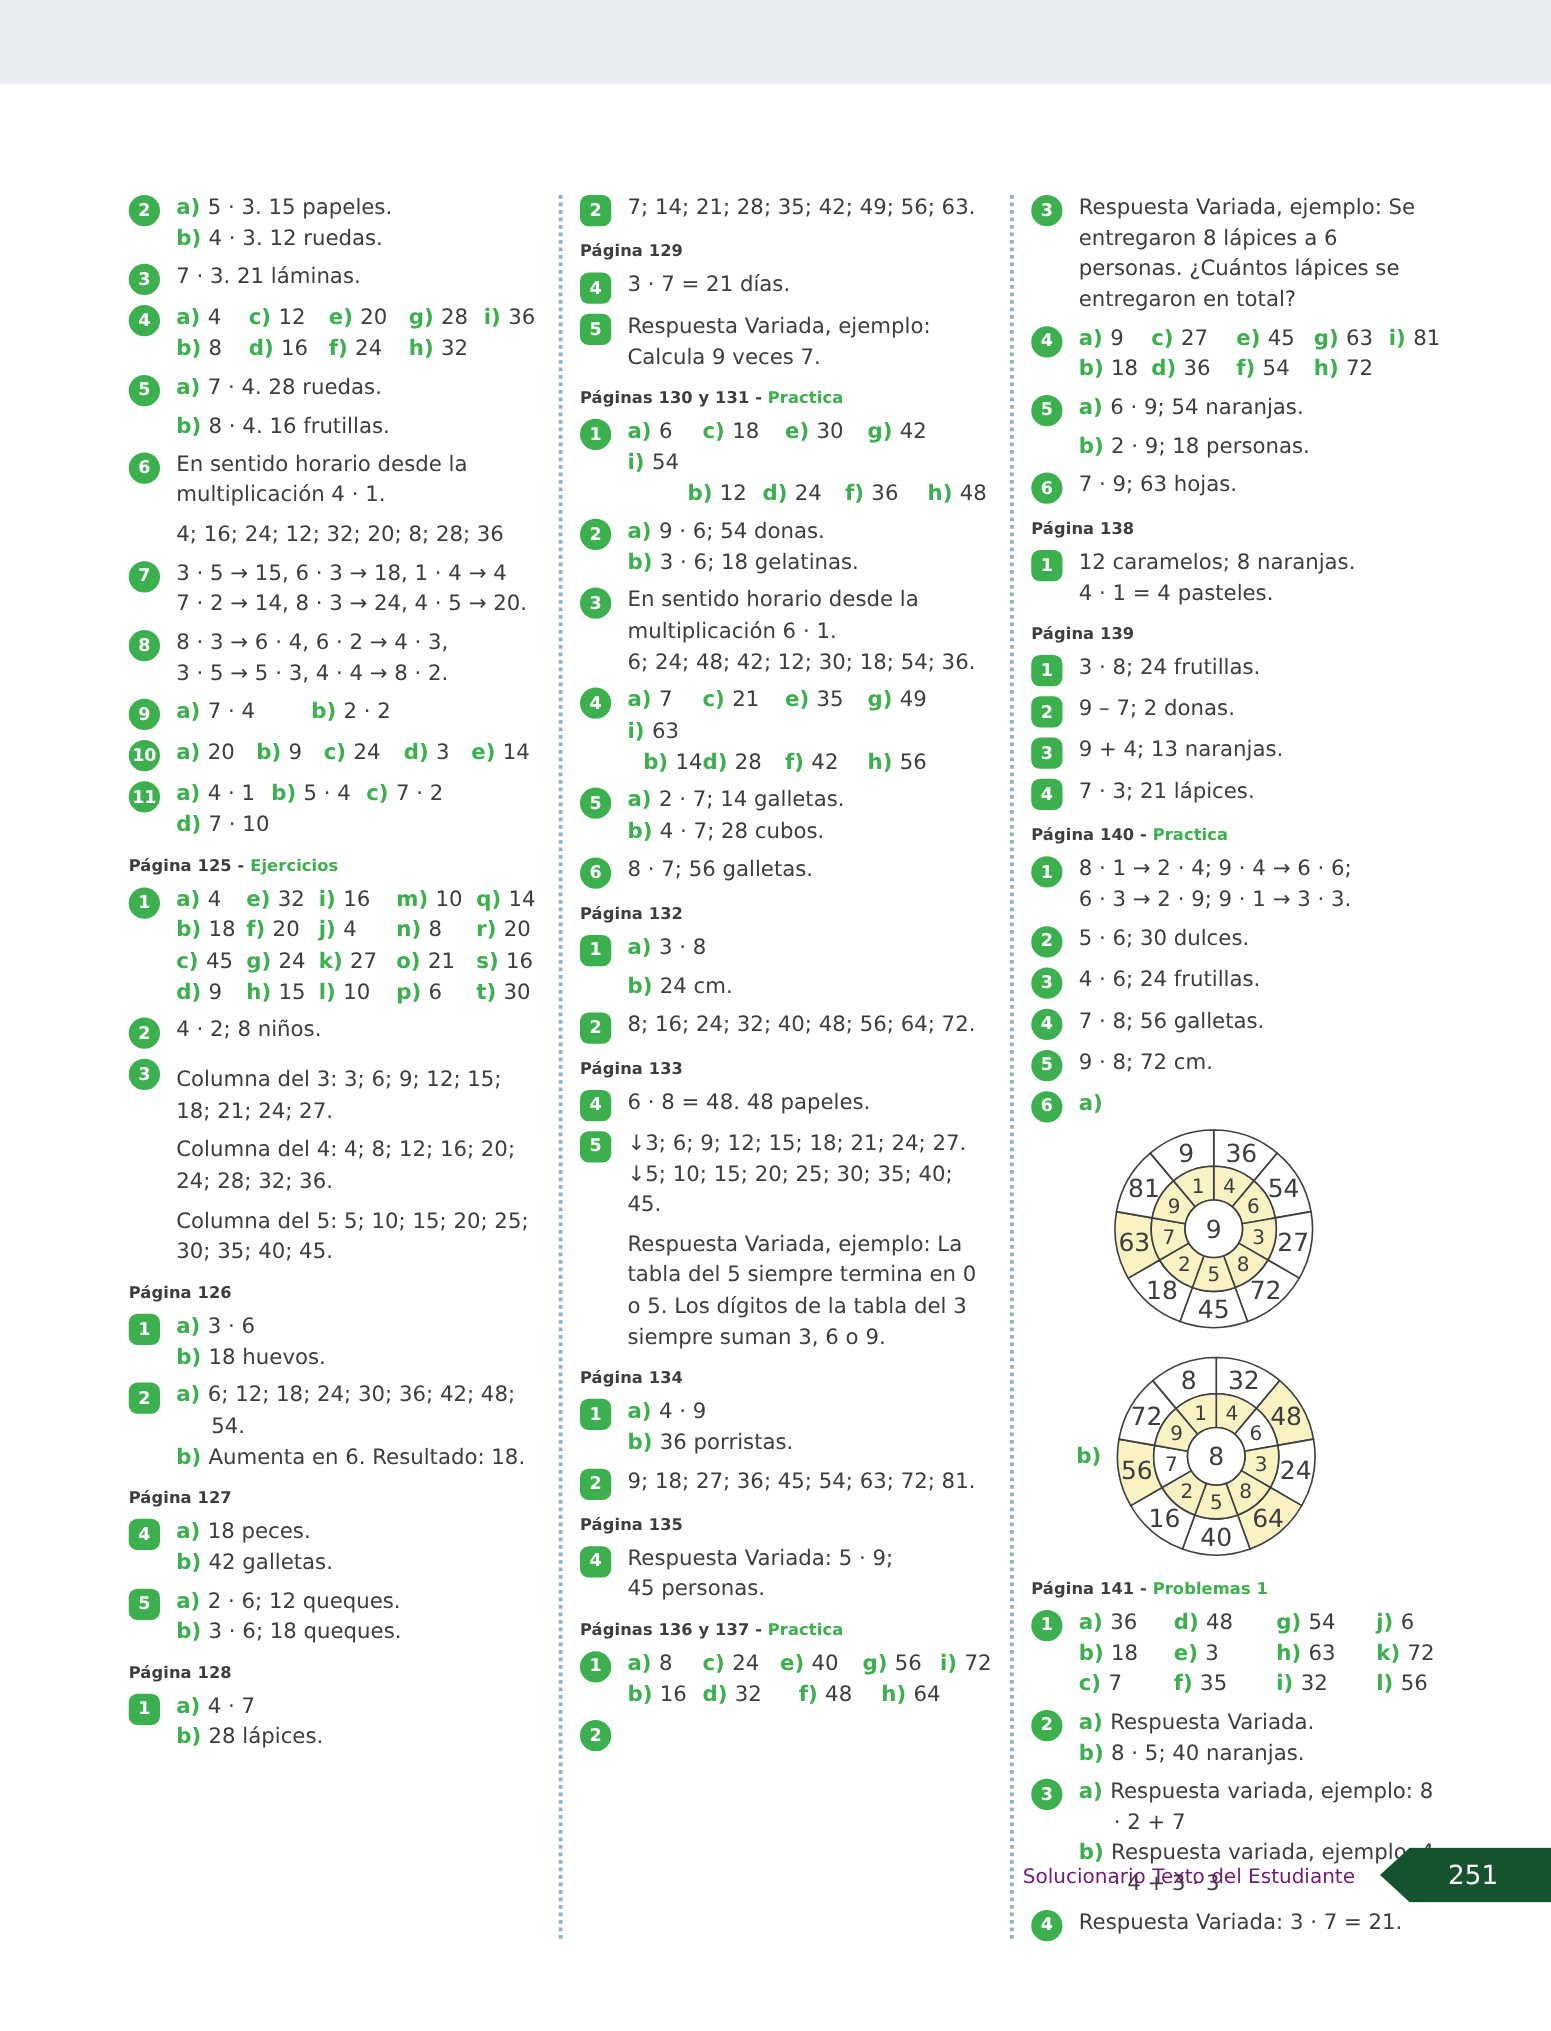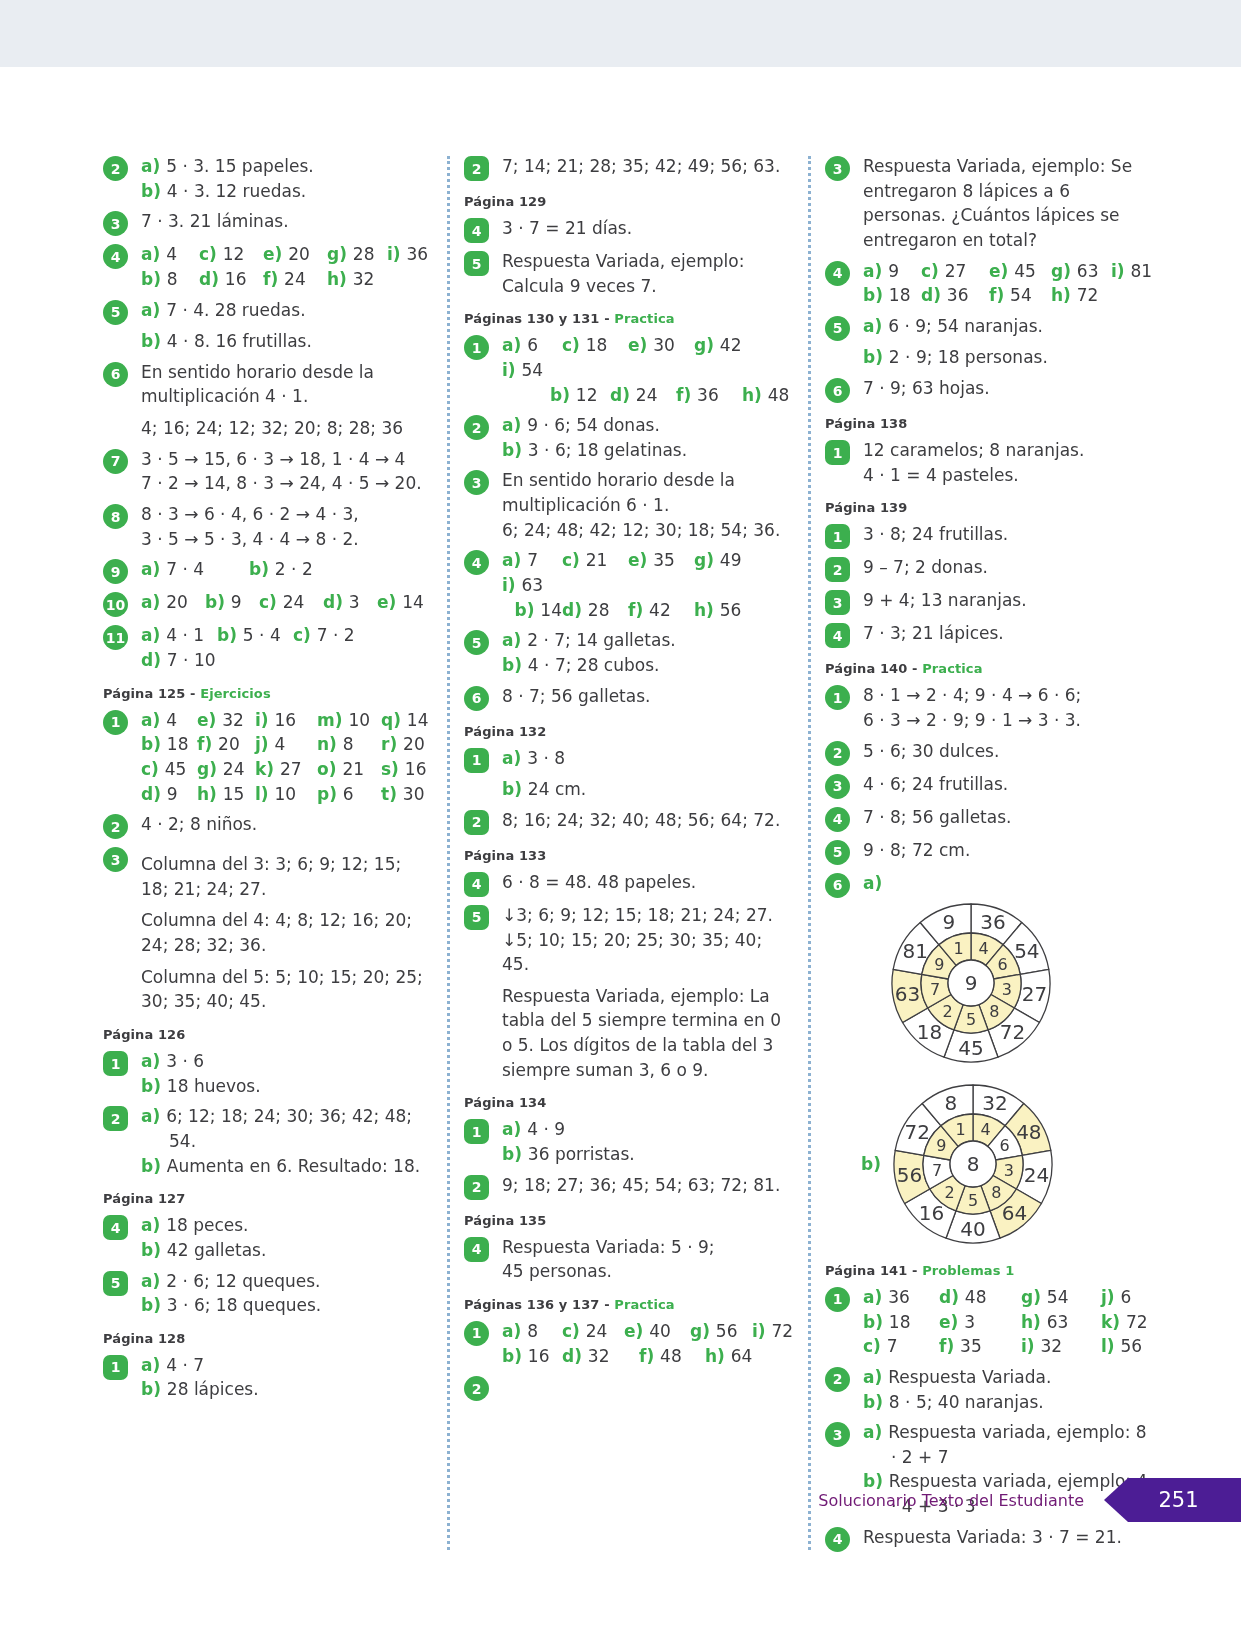--- a/index.html
+++ b/index.html
@@ -25,21 +25,21 @@
   .row{}
   .row.hang{padding-left:28px;text-indent:-28px;}
   .row.gap{margin-top:7px;}
   .pair{display:inline-block;vertical-align:top;text-indent:0;}
   .wheelbox{margin:4px 0 6px 24px;}
   .wheelrow{display:flex;align-items:center;margin:4px 0 2px -2px;}
   .wheelrow svg{margin-left:8px;}
   .footer{position:absolute;top:1478px;right:0;display:flex;align-items:center;}
   .flabel{font-size:16px;color:#701a75;margin-right:20px;}
   .ptag{
-    width:137px;height:44px;background:#4c1d95;color:#fff;
+    width:137px;height:44px;background:#14532d;color:#fff;
     clip-path:polygon(24px 0,100% 0,100% 100%,24px 100%,0 50%);
     display:flex;align-items:center;justify-content:center;
     font-size:21px;padding-left:12px;box-sizing:border-box;
   }
 </style>
 </head>
 <body>
 
 <div class="page">
   <div class="topband"></div>
@@ -62,21 +62,21 @@
           <span class="badge">4</span>
           <div class="rows">
             <div class="row"><span class="pair" style="width: 58px;"><span class="g">a) </span><span>4</span></span><span class="pair" style="width: 64px;"><span class="g">c) </span><span>12</span></span><span class="pair" style="width: 64px;"><span class="g">e) </span><span>20</span></span><span class="pair" style="width: 60px;"><span class="g">g) </span><span>28</span></span><span class="pair"><span class="g">i) </span><span>36</span></span></div>
             <div class="row"><span class="pair" style="width: 58px;"><span class="g">b) </span><span>8</span></span><span class="pair" style="width: 64px;"><span class="g">d) </span><span>16</span></span><span class="pair" style="width: 64px;"><span class="g">f) </span><span>24</span></span><span class="pair"><span class="g">h) </span><span>32</span></span></div>
           </div>
         </div>
         <div class="item">
           <span class="badge">5</span>
           <div class="rows">
             <div class="row hang"><span class="g">a) </span><span>7 · 4. 28 ruedas.</span></div>
-            <div class="row gap hang"><span class="g">b) </span><span>4 · 8. 16 frutillas.</span></div>
+            <div class="row gap hang"><span class="g">b) </span><span>8 · 4. 16 frutillas.</span></div>
           </div>
         </div>
         <div class="item">
           <span class="badge">6</span>
           <div class="rows">
             <div class="row"><span>En sentido horario desde la multiplicación 4 · 1.</span></div>
             <div class="row gap"><span>4; 16; 24; 12; 32; 20; 8; 28; 36</span></div>
           </div>
         </div>
         <div class="item">

